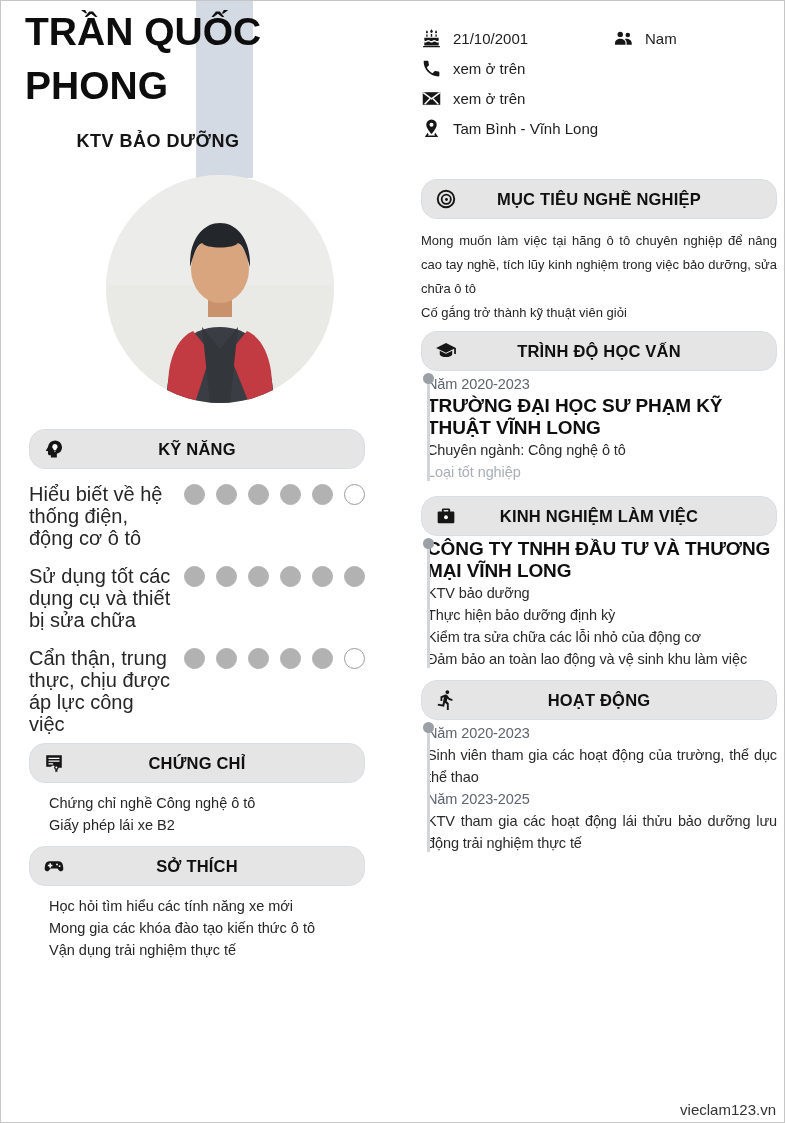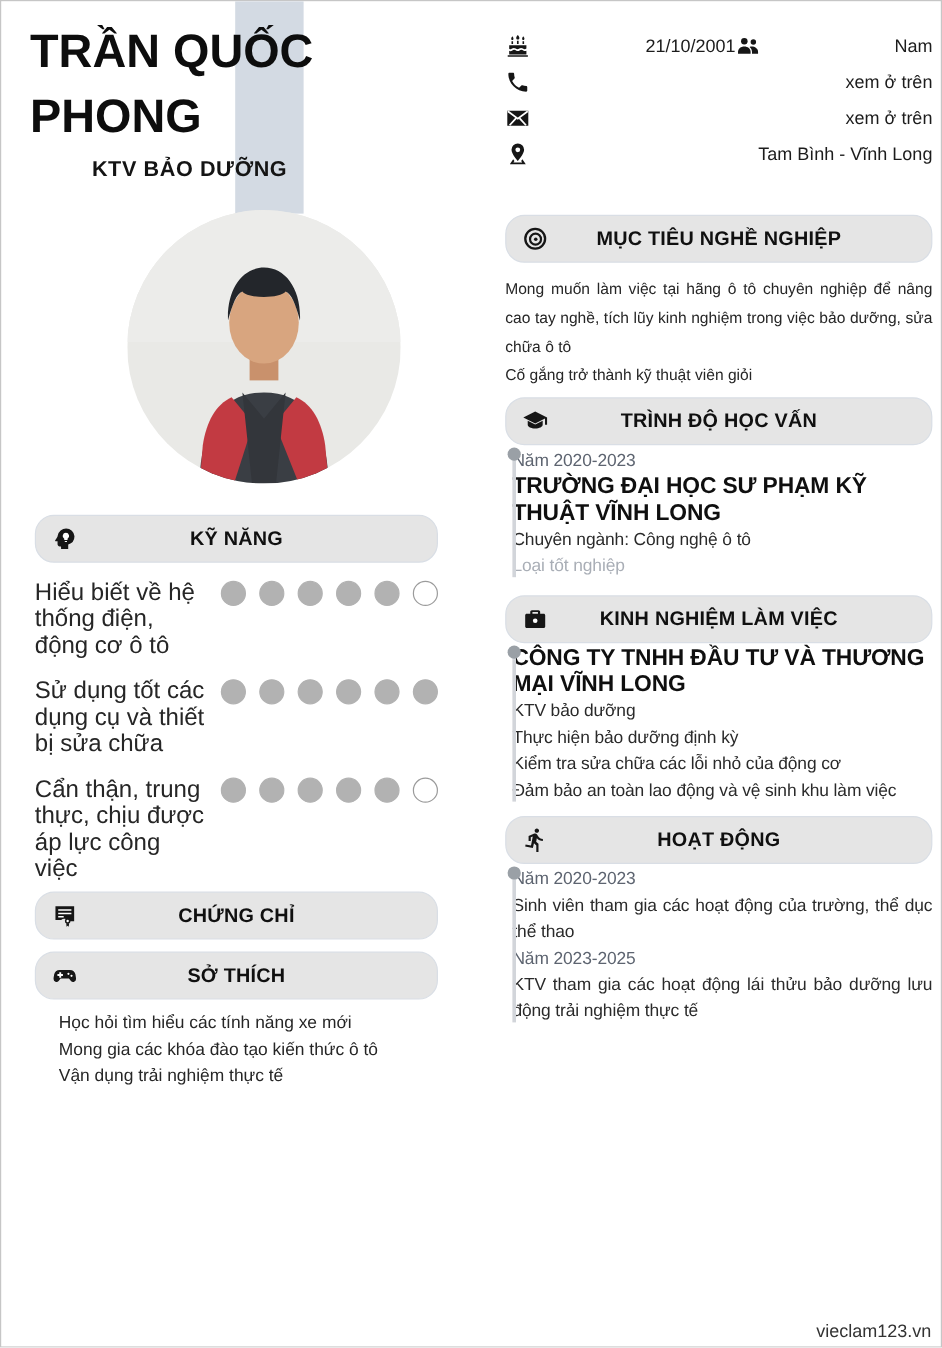--- a/index.html
+++ b/index.html
@@ -7,21 +7,21 @@
   body { font-family:"Liberation Sans","DejaVu Sans",sans-serif; }
   .page {
     position:relative; width:785px; height:1123px; margin:0 auto;
     background:#ffffff; border:1px solid #c6c6c6; overflow:hidden;
     color:#1f1f1f;
   }
   .band { position:absolute; left:195px; top:0; width:57px; height:177px; }
 
   
   .name {
-    position:absolute; left:24px; top:16px; width:312px;
+    position:absolute; left:24px; top:4px; width:312px;
     font-size:39px; font-weight:bold; line-height:1.38; color:#0d0d0d;
   }
   .subtitle {
     position:absolute; left:24px; top:130px; width:266px;
     text-align:center; font-size:18px; font-weight:bold; letter-spacing:.5px; color:#141414;
   }
   .photo {
     position:absolute; left:105px; top:174px; width:228px; height:228px; border-radius:50%;
     overflow:hidden;
   }
@@ -38,21 +38,21 @@
   }
   .sec-header .ic { width:22px; height:22px; flex:0 0 auto; z-index:1; }
   .sec-header .ttl {
     position:absolute; left:0; right:0; text-align:center;
     font-size:16.5px; font-weight:bold; letter-spacing:.2px; color:#101010;
   }
   .ic svg { display:block; width:100%; height:100%; }
 
   
   .info-grid { display:grid; grid-template-columns:192px 1fr; }
-  .info-cell { display:flex; align-items:center; height:30px; font-size:15px; color:#1c1c1c;justify-content:space-between; }
+  .info-cell { display:flex; align-items:center; height:30px; font-size:15px; color:#1c1c1c; }
   .info-cell .ic { width:21px; height:21px; margin-right:11px; flex:0 0 auto; }
   .span2 { grid-column:1 / -1; }
 
   
   .sec-body { margin-top:10px; font-size:13px; line-height:24px; color:#262626; }
   .justify { text-align:justify; }
 
   
   .timeline {
     position:relative; margin-left:6px; margin-top:2px; 
@@ -273,20 +273,24 @@
         <svg viewBox="0 0 24 24">
             <path d="M3.5 3.5h17v13.7h-5.9a3.4 3.4 0 00-5.6-1.4l-.3.3H3.5z" fill="#161616"></path>
             <path d="M6 7h12M6 10h12M6 13h5" stroke="#fff" stroke-width="1.4"></path>
             <circle cx="14.6" cy="16.9" r="2.5" fill="#161616"></circle>
             <circle cx="14.6" cy="16.9" r="1.1" fill="#fff"></circle>
             <path d="M13.3 18.9h2.6l-.3 3.3-1-.9-1 .9z" fill="#161616"></path>
           </svg>
       </span>
       <span class="ttl">CHỨNG CHỈ</span>
     </div>
+    <div class="list-body">
+      <div>Chứng chỉ nghề Công nghệ ô tô</div>
+      <div>Giấy phép lái xe B2</div>
+    </div>
 
     <div class="sec-header mt-hob">
       <span class="ic">
         <svg viewBox="0 0 24 24">
             <path d="M7.4 6.8h9.2a5.2 5.2 0 015.1 4.3c.3 1.8.5 3.2.5 4a2.6 2.6 0 01-4.6 1.7l-1.8-2.1H8.2l-1.8 2.1a2.6 2.6 0 01-4.6-1.7c0-.8.2-2.2.5-4a5.2 5.2 0 015.1-4.3z" fill="#161616"></path>
             <path d="M7 8.9h1.7v5H7z" fill="#fff"></path>
             <path d="M5.3 10.6h5v1.7h-5z" fill="#fff"></path>
             <circle cx="15.3" cy="10.4" r="1" fill="#fff"></circle>
             <circle cx="18.1" cy="12.2" r="1" fill="#fff"></circle>
           </svg>

